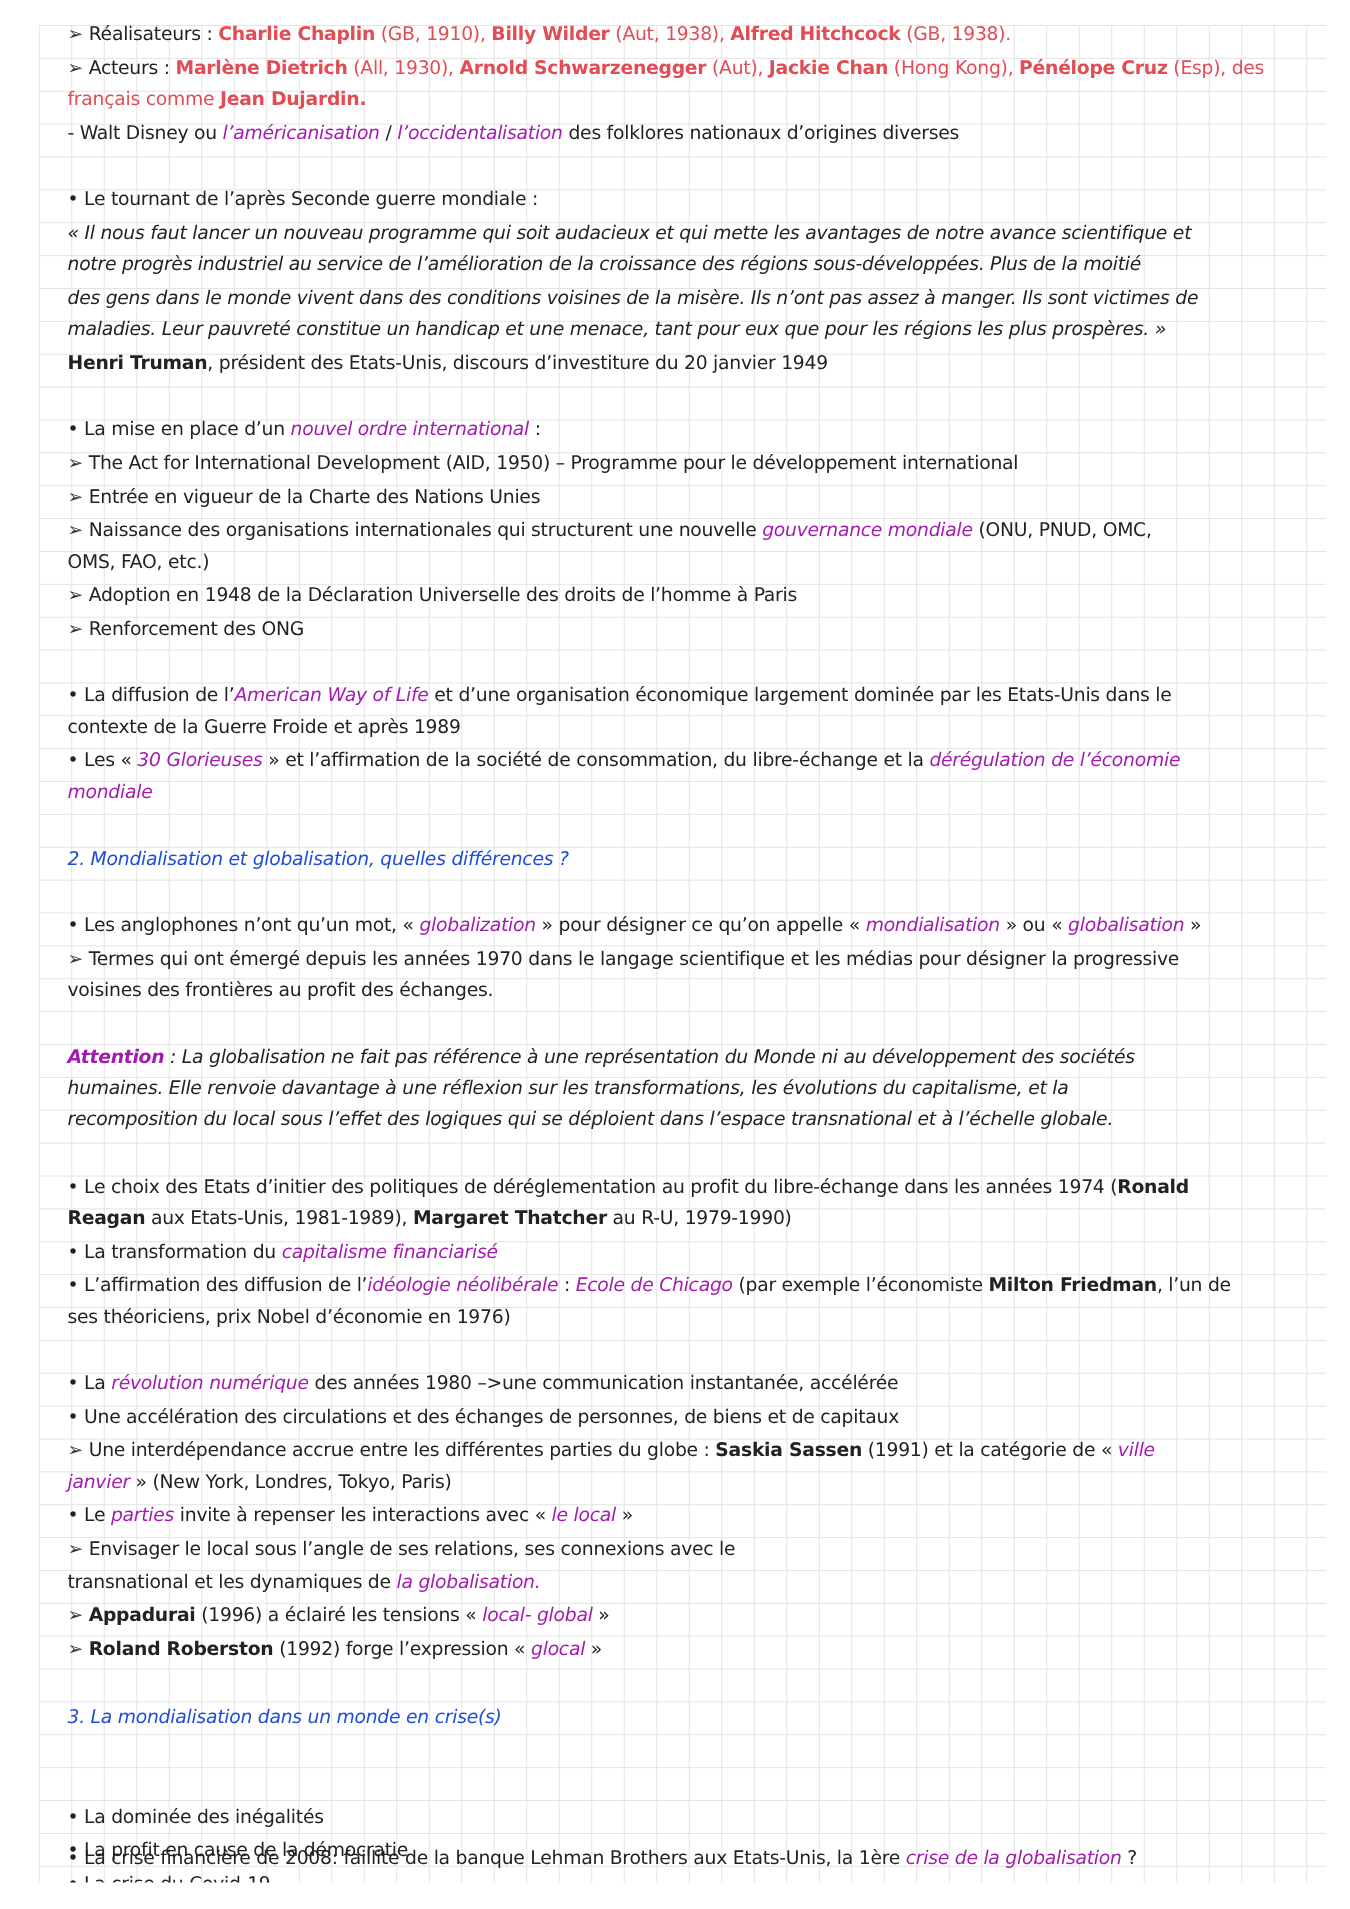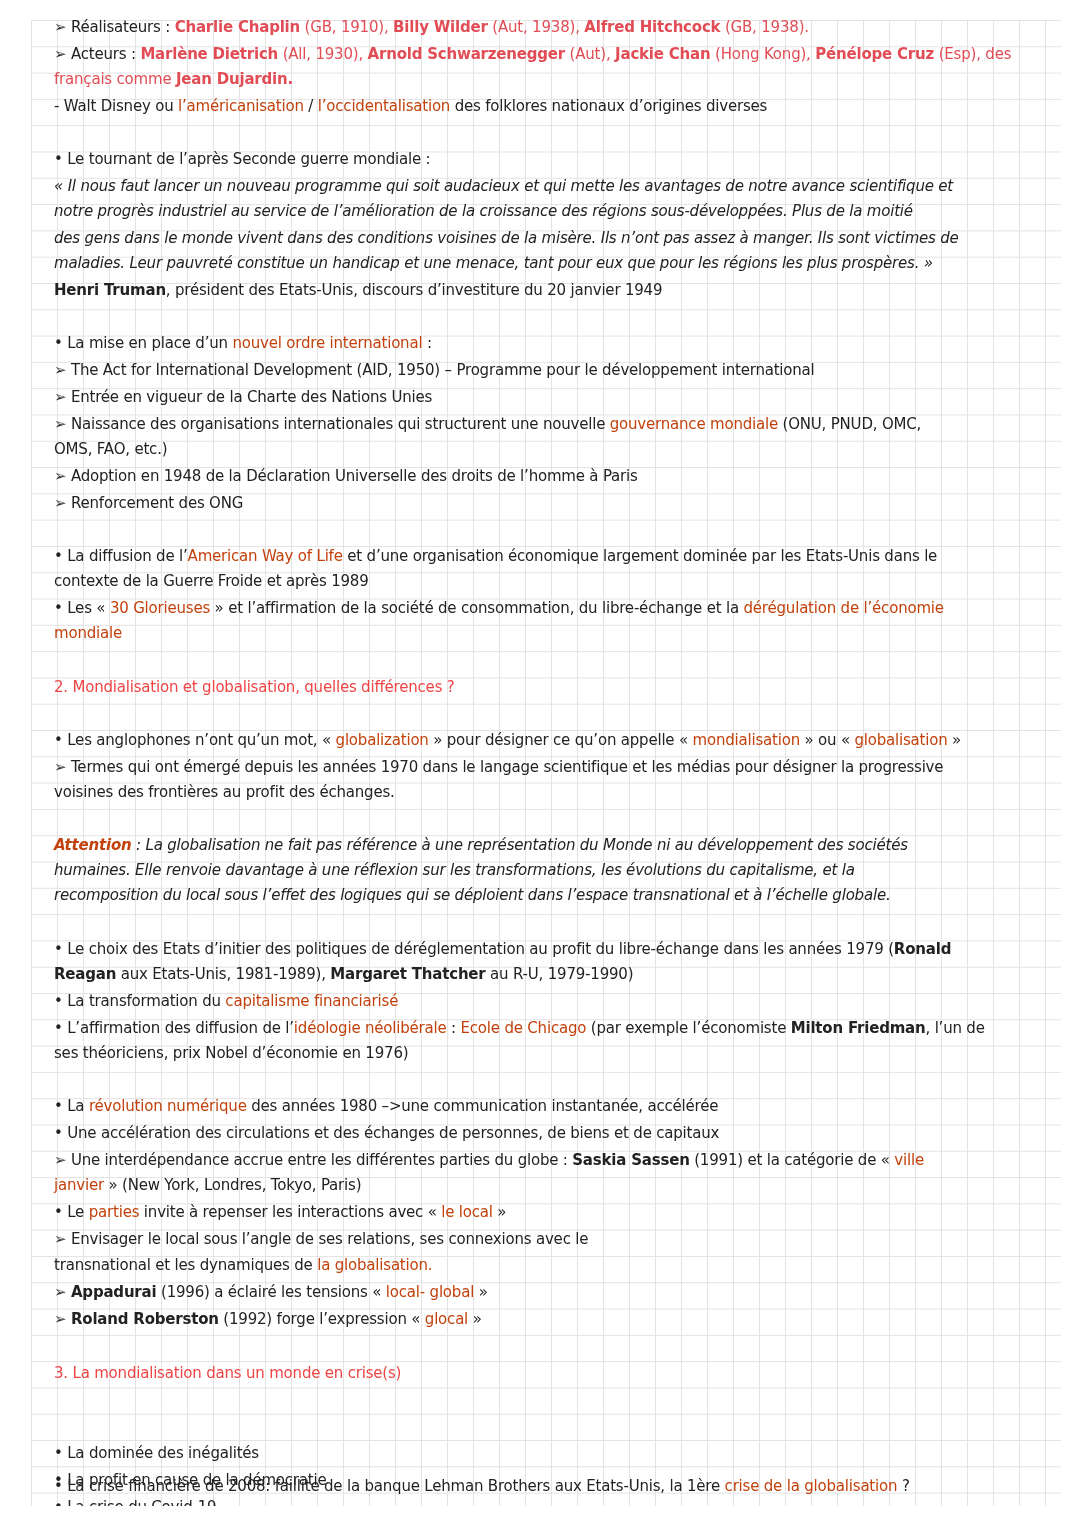--- a/index.html
+++ b/index.html
@@ -10,23 +10,23 @@
     background-image:
       linear-gradient(to right, #e3e3e3 1px, transparent 1px),
       linear-gradient(to bottom, #e3e3e3 1px, transparent 1px);
     background-size: 26px 26.3px;
   }
   .page { position: absolute; left: 54px; top: 0; width: 1000px; }
   .line { position: absolute; left: 0; white-space: nowrap; font-size: 15px; line-height: 20px; letter-spacing: -0.2px; }
   .b { font-weight: bold; }
   .pink { color: #e24c55; }
   .pinkb { color: #e24c55; font-weight: bold; }
-  .red { color: #c2410c; }
+  .red { color: #a21caf; font-style: italic; }
   .it { font-style: italic; }
-  .green { color: #ef4444; }
+  .green { color: #1d4ed8; font-style: italic; }
   .arrow { color: #333; }
 </style>
 </head>
 <body>
 
 <div class="grid"></div>
 
 <div class="page">
 
   <div class="line" style="top:17px">
@@ -94,21 +94,21 @@
   </div>
   <div class="line" style="top:782px">voisines des frontières au profit des échanges.</div>
 
   <div class="line it" style="top:835px">
     <span class="red b">Attention</span><span> : La globalisation ne fait pas référence à une représentation du Monde ni au développement des sociétés</span>
   </div>
   <div class="line it" style="top:860px">humaines. Elle renvoie davantage à une réflexion sur les transformations, les évolutions du capitalisme, et la</div>
   <div class="line it" style="top:885px">recomposition du local sous l’effet des logiques qui se déploient dans l’espace transnational et à l’échelle globale.</div>
 
   <div class="line" style="top:939px">
-    <span>• Le choix des Etats d’initier des politiques de déréglementation au profit du libre-échange dans les années 1979 (</span><span class="b">Ronald</span>
+    <span>• Le choix des Etats d’initier des politiques de déréglementation au profit du libre-échange dans les années 1974 (</span><span class="b">Ronald</span>
   </div>
   <div class="line" style="top:964px">
     <span class="b">Reagan</span><span> aux Etats-Unis, 1981-1989), </span><span class="b">Margaret Thatcher</span><span> au R-U, 1979-1990)</span>
   </div>
   <div class="line" style="top:991px">
     <span>• La transformation du </span><span class="red">capitalisme financiarisé</span>
   </div>
   <div class="line" style="top:1018px">
     <span>• L’affirmation des diffusion de l’</span><span class="red">idéologie néolibérale</span><span> : </span><span class="red">Ecole de Chicago</span><span> (par exemple l’économiste </span><span class="b">Milton Friedman</span><span>, l’un de</span>
   </div>

